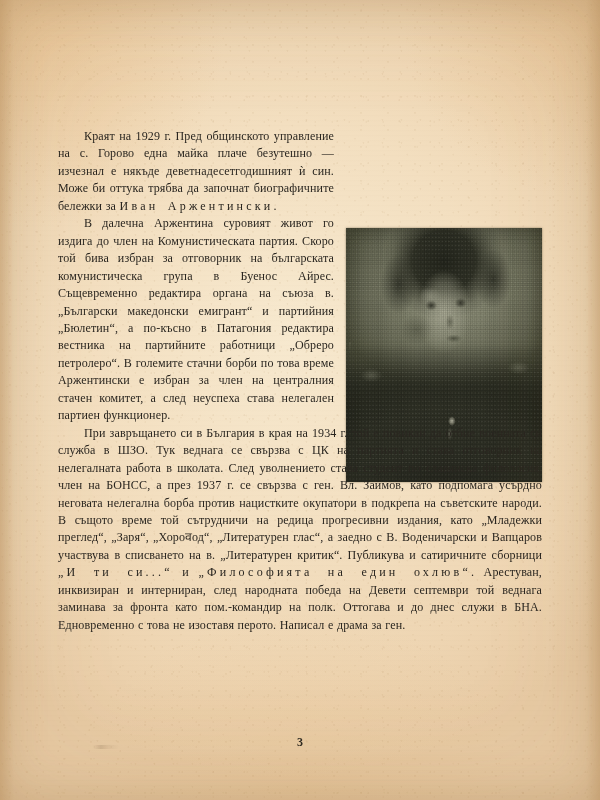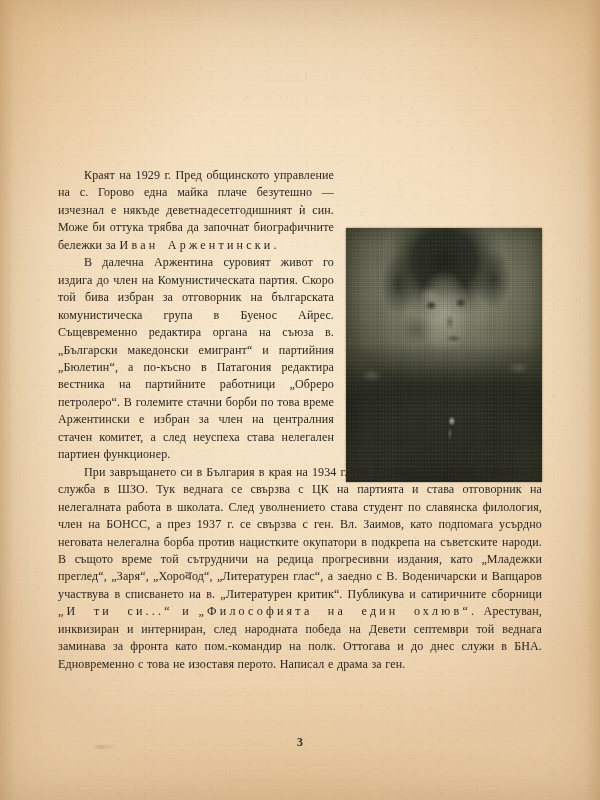--- a/index.html
+++ b/index.html
@@ -72,21 +72,20 @@
     left: 58px;
     top: 128px;
     width: 484px;
     color: #2a2620;
     font-size: 12.05px;
     line-height: 17.45px;
     text-align: justify;
     text-justify: inter-word;
     letter-spacing: 0.12px;
     word-spacing: 0.4px;
-    margin-top: 39px;
   }
   #text-block p {
     margin: 0;
     text-indent: 26px;
   }
   .sp {
     letter-spacing: 3.2px;
     word-spacing: 3.2px;
   }
 

